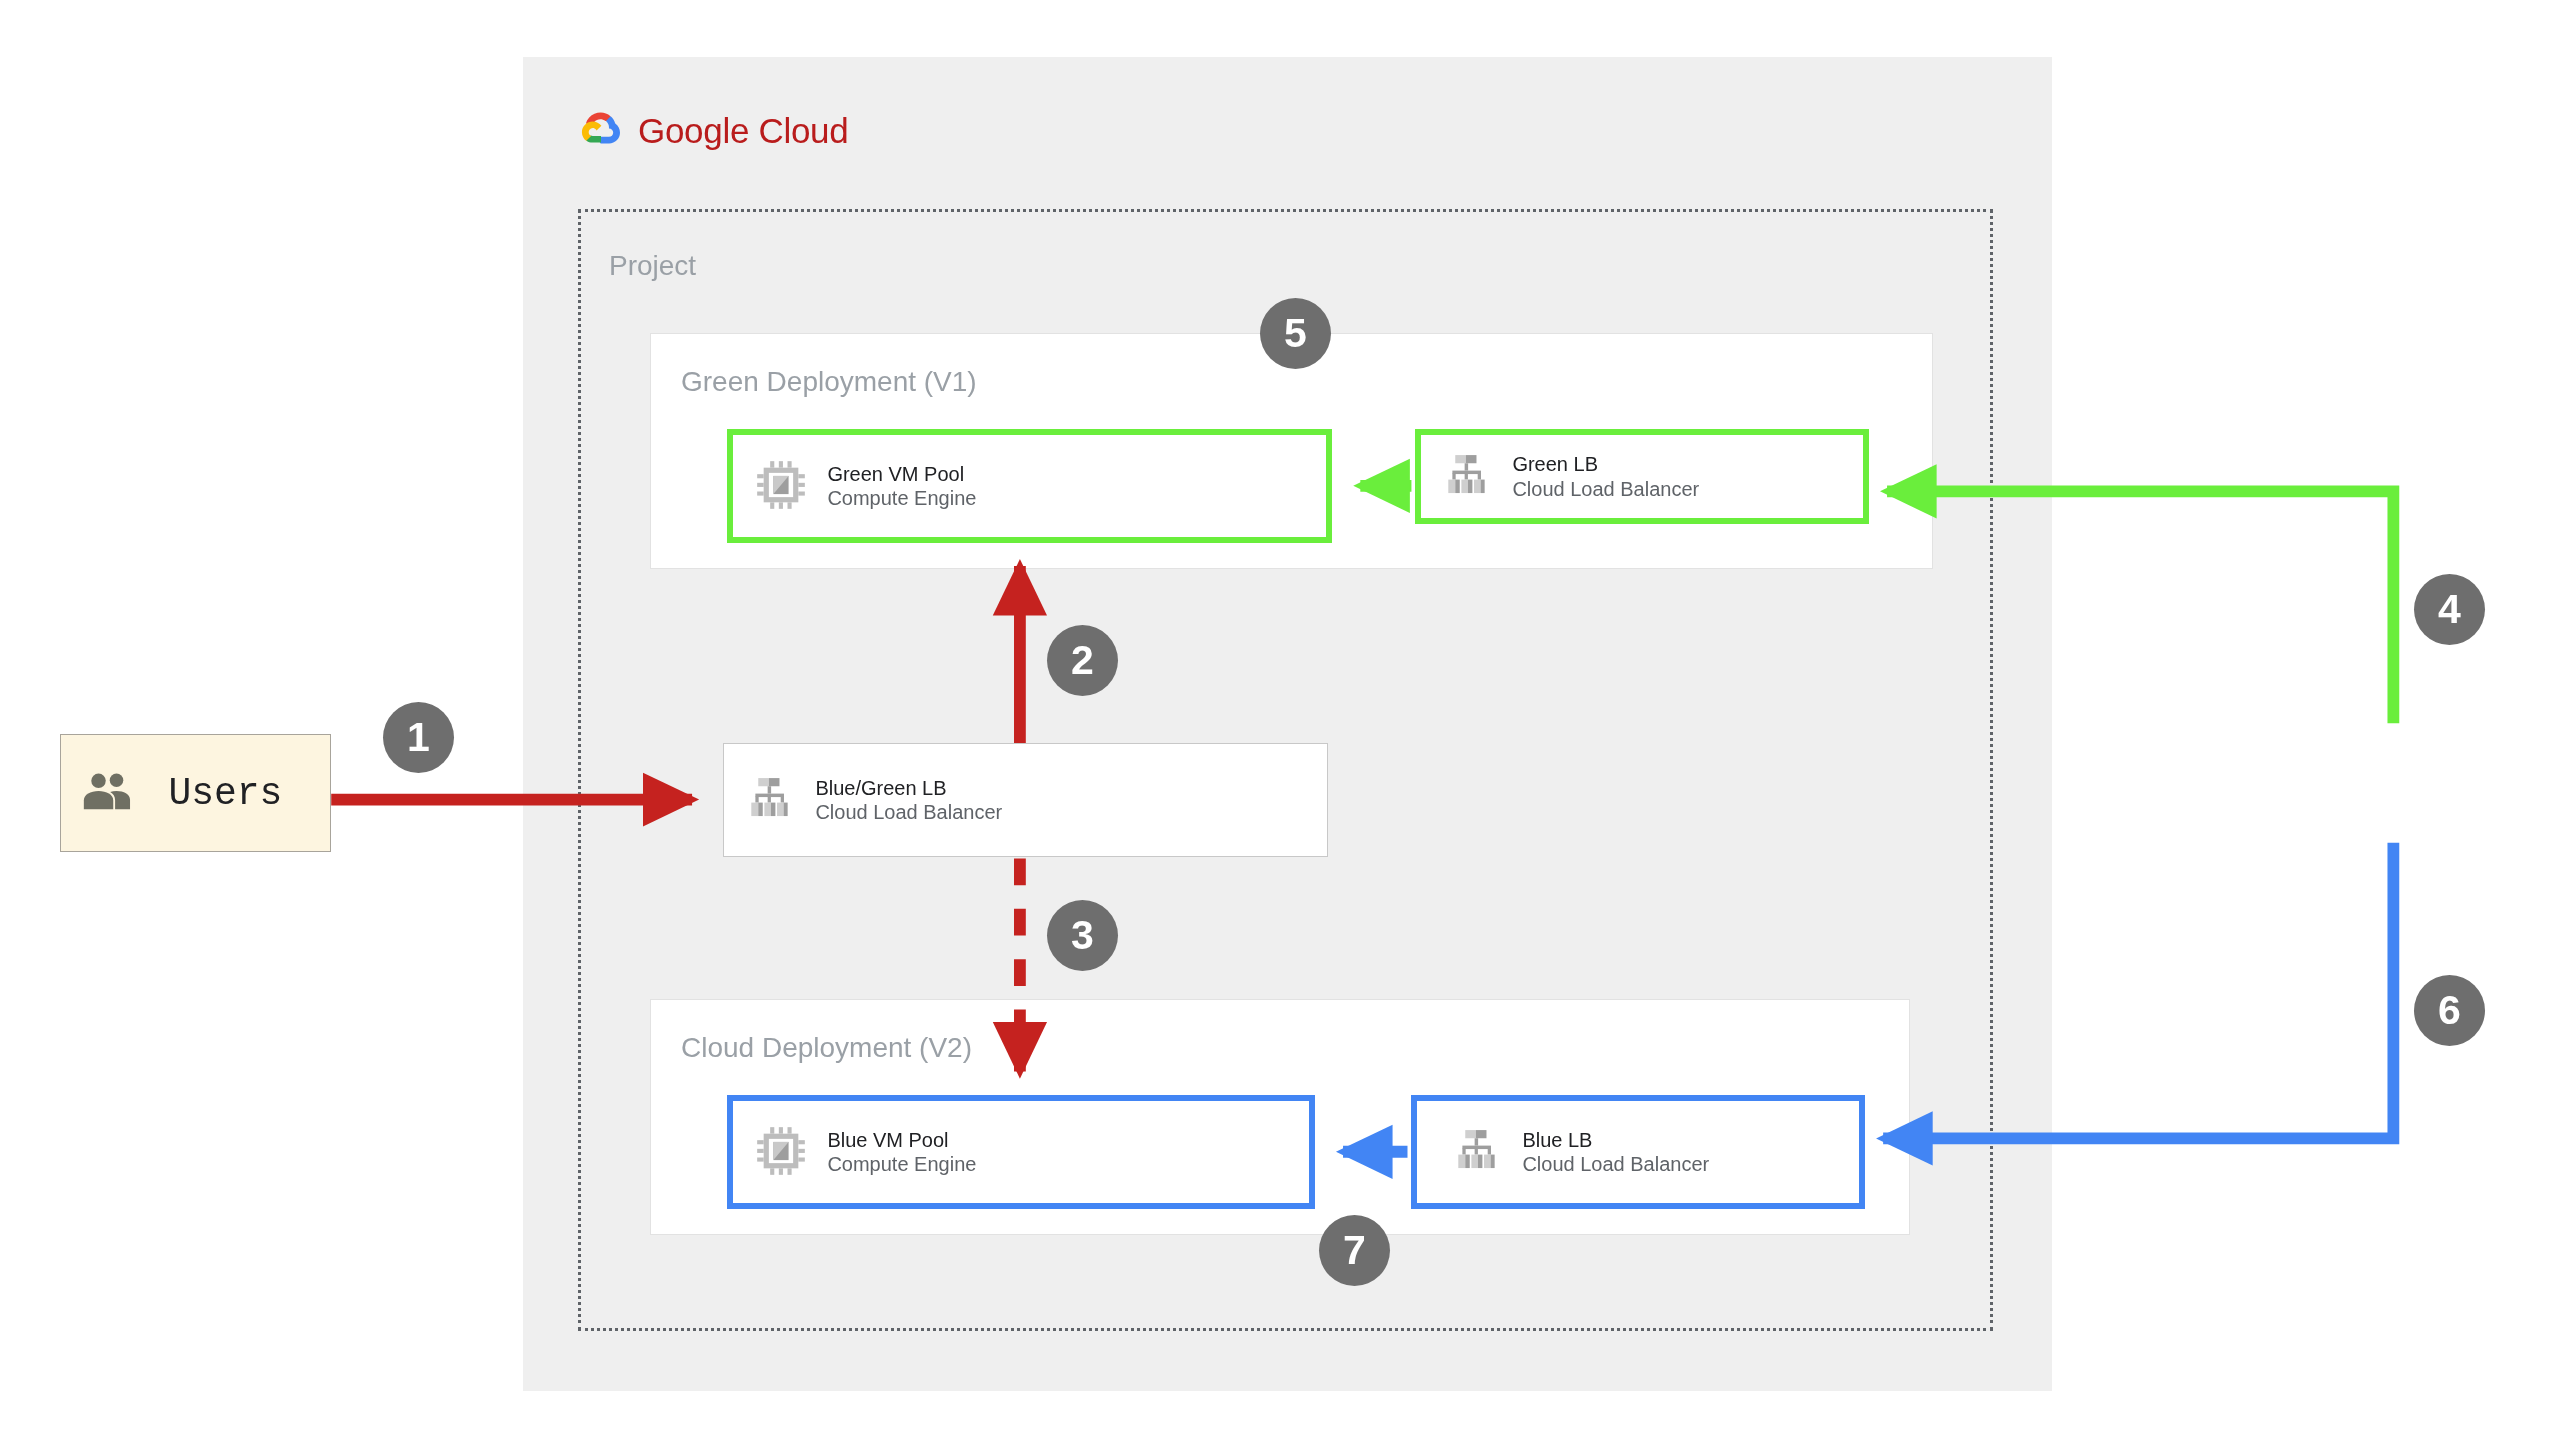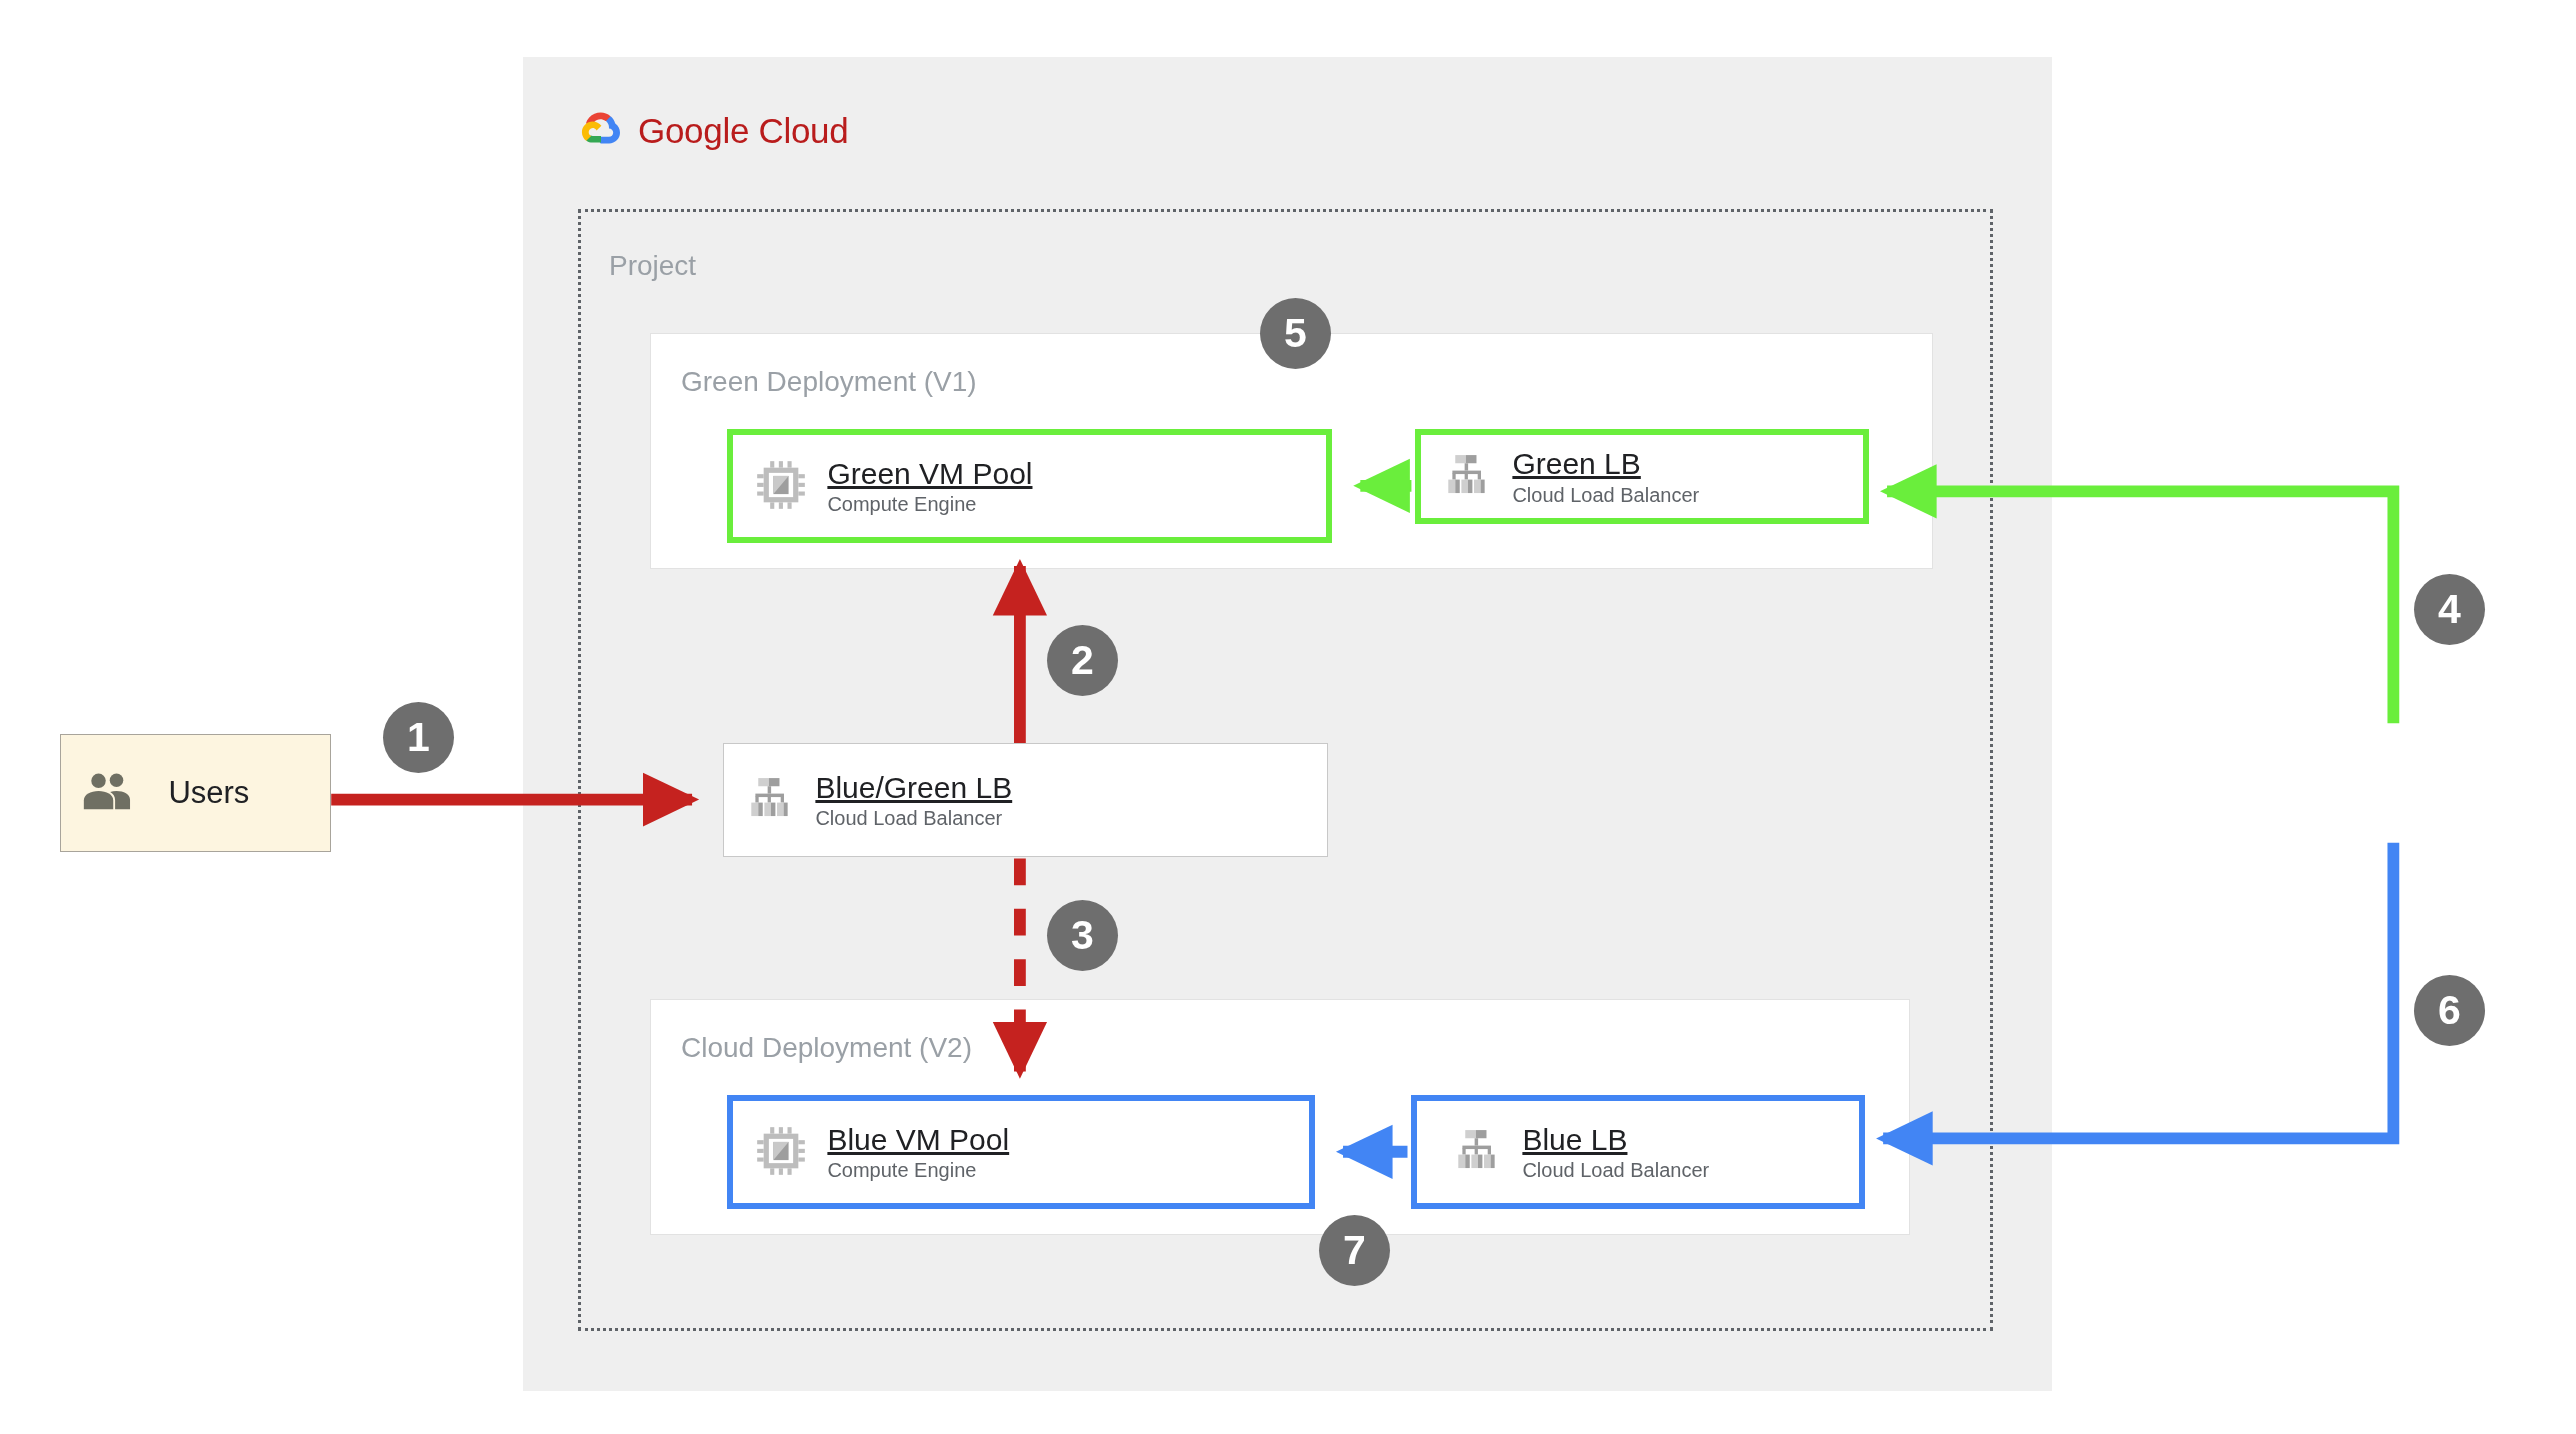--- a/index.html
+++ b/index.html
@@ -45,34 +45,34 @@
   .deploy-label { position: absolute; font-size: 28px; color: #9aa0a6; }
   .deploy-label.g { left: 681px; top: 366px; }
   .deploy-label.b { left: 681px; top: 1032px; }
 
   
   .node {
     position: absolute; background: #ffffff;
     display: flex; align-items: center; padding-left: 22px;
   }
   .node .txt { margin-left: 20.4px; }
-  .node .t1 { font-size: 30px; color: #202124; line-height: 1.22; white-space: nowrap; text-decoration: underline; }
+  .node .t1 { font-size: 20px; color: #202124; line-height: 1.22; white-space: nowrap; }
   .node .t2 { font-size: 20px; color: #5f6368; line-height: 1.22; white-space: nowrap; }
 
   .n-green-vm { left: 727px;  top: 429px;  width: 605px; height: 114px; border: 6.3px solid #6aee3c; }
   .n-green-lb { left: 1415px; top: 429px;  width: 454px; height: 95px; border: 6.3px solid #6aee3c; }
   .n-bggl     { left: 723px;  top: 743px;  width: 605px; height: 114px; border: 1.6px solid #c8c8c8; }
   .n-blue-vm  { left: 727px;  top: 1095px; width: 588px; height: 114px; border: 6.3px solid #4285f4; }
   .n-blue-lb  { left: 1411px; top: 1095px; width: 454px; height: 114px; border: 6.3px solid #4285f4; padding-left: 36px; }
 
   .actor {
     position: absolute; background: #fdf5e0; border: 1.6px solid #a8a49b;
     display: flex; align-items: center; padding-left: 20.4px;
   }
-  .actor .alabel { font-size: 31px; color: #202124; margin-left: 30px; white-space: nowrap; }
+  .actor .alabel { font-size: 38px; color: #202124; margin-left: 30px; white-space: nowrap; font-family: Liberation Mono, monospace; }
   .a-users { left: 60px;   top: 734px; width: 271px; height: 118px; }
   .a-qa    { left: 2257px; top: 723px; width: 275px; height: 120px; }
 
   
   .ic { flex: 0 0 auto; }
 
   
   .badge {
     position: absolute; width: 71px; height: 71px; border-radius: 50%;
     background: #6e6e6e; color: #ffffff;

